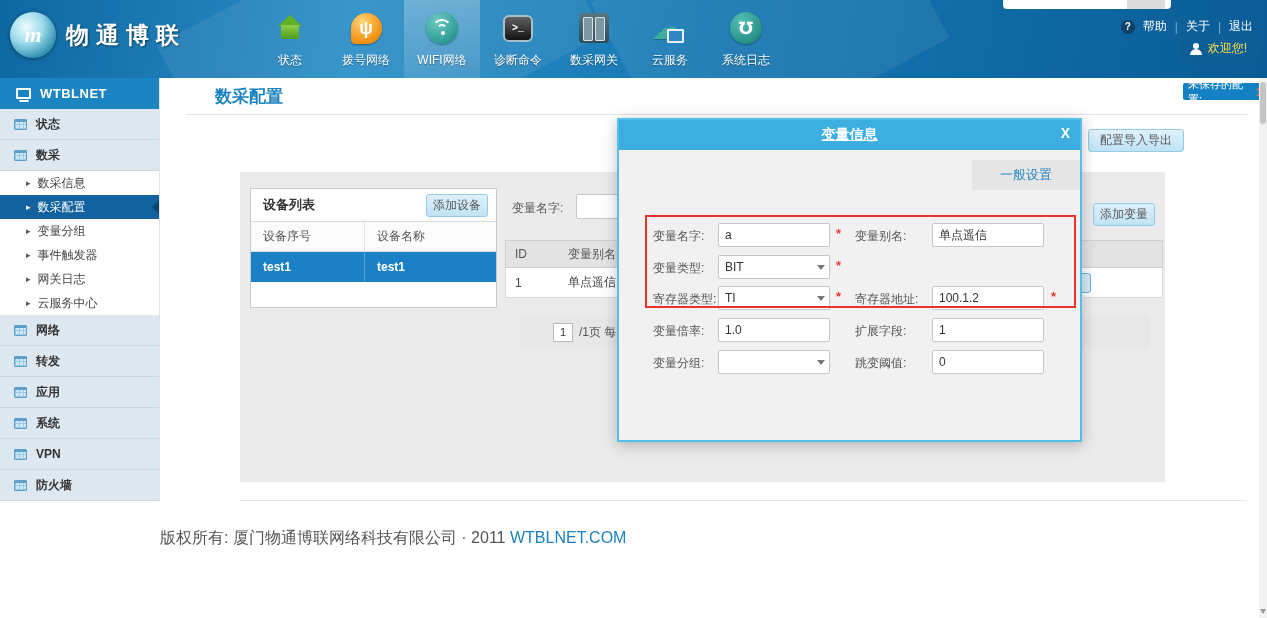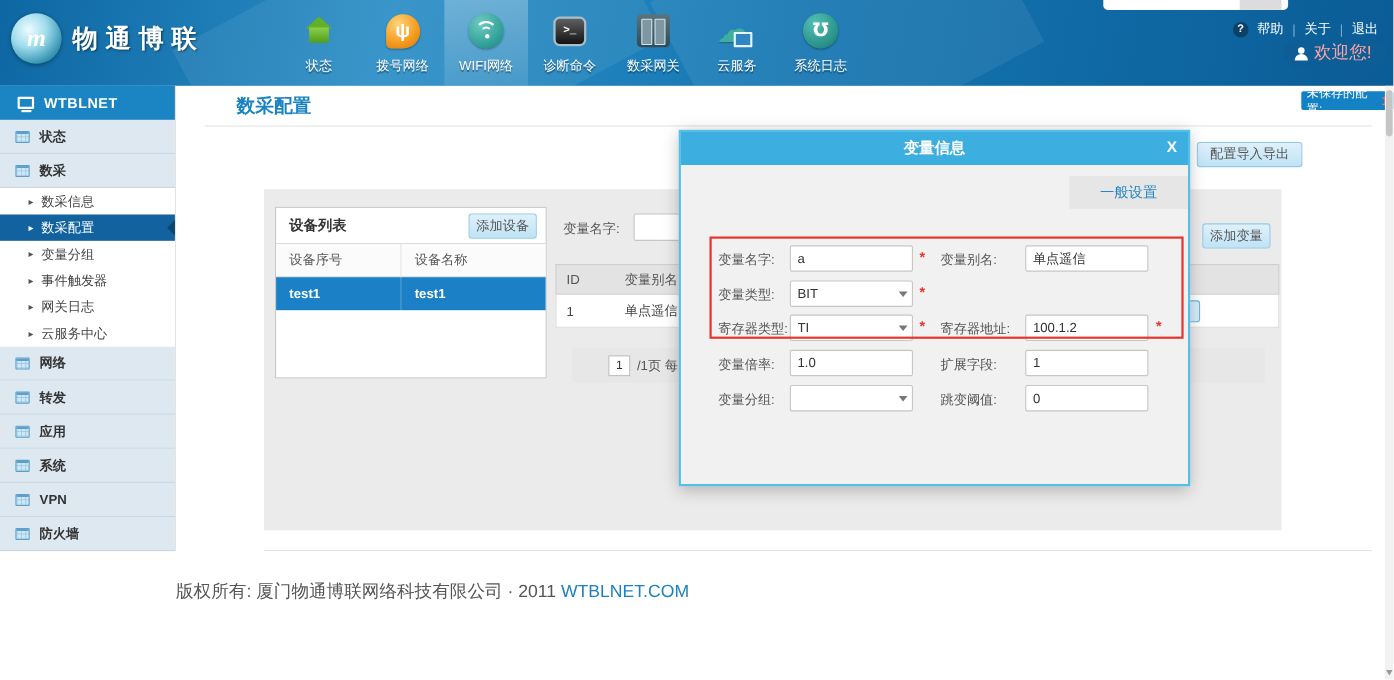--- a/index.html
+++ b/index.html
@@ -65,21 +65,21 @@
   
   .cut-input{position:absolute;left:1003px;top:0;width:168px;height:9px;background:#fff;
     border-radius:0 0 4px 4px;}
   .cut-input .seg{position:absolute;right:6px;top:0;width:38px;height:9px;background:#dcdcdc;}
   .top-links{position:absolute;right:14px;top:18px;display:flex;align-items:center;gap:8px;
     color:#fff;font-size:12px;}
   .q-ico{width:14px;height:14px;border-radius:50%;background:#0c4066;color:#fff;font-size:10px;
     font-weight:700;display:inline-flex;align-items:center;justify-content:center;}
   .tl-sep{color:rgba(255,255,255,.45);}
   .welcome{position:absolute;right:6px;top:37px;height:23px;padding:0 14px 0 10px;border-radius:12px;
-    background:#0d5d96;display:flex;align-items:center;gap:6px;color:#fca5a5;font-size:16px;}
+    background:#0d5d96;display:flex;align-items:center;gap:6px;color:#fde047;font-size:12px;}
   .person{position:relative;width:12px;height:12px;}
   .person::before{content:"";position:absolute;left:3px;top:0;width:6px;height:6px;border-radius:50%;background:#fff;}
   .person::after{content:"";position:absolute;left:0;top:6px;width:12px;height:6px;border-radius:6px 6px 0 0;background:#fff;}
 
   
   .sidebar{position:absolute;left:0;top:78px;width:160px;border-right:1px solid #e3e3e3;}
   .sb-head{height:31px;background:#1b84c3;color:#fff;display:flex;align-items:center;gap:9px;
     padding-left:16px;font-size:13px;font-weight:700;letter-spacing:.5px;}
   .mon-ic{width:15px;height:11px;border:2px solid #fff;border-radius:1px;position:relative;}
   .mon-ic::after{content:"";position:absolute;left:50%;transform:translateX(-50%);bottom:-5px;
@@ -103,21 +103,21 @@
   .hr1{position:absolute;left:186px;top:114px;width:1061px;height:1px;background:#e4e4e4;}
   .hr2{position:absolute;left:240px;top:500px;width:1007px;height:1px;background:#e4e4e4;}
   .unsaved{position:absolute;left:1183px;top:83px;height:17px;padding:0 5px;background:#1581c5;
     border-radius:2px;color:#fff;font-size:11px;display:flex;align-items:center;gap:3px;}
   .unsaved .cnt{color:#ff6a5a;font-weight:700;}
   .btn-light{background:linear-gradient(#dff1fb,#bfe3f5);border:1px solid #93cbe8;border-radius:3px;
     color:#555;font-size:12px;display:flex;align-items:center;justify-content:center;cursor:pointer;}
   .ie-btn{position:absolute;left:1088px;top:129px;width:96px;height:23px;}
   .gray-panel{position:absolute;left:240px;top:172px;width:925px;height:310px;background:#ebebeb;}
 
-  .device-panel{position:absolute;left:250px;top:188px;width:247px;height:156px;background:#fff;
+  .device-panel{position:absolute;left:250px;top:188px;width:247px;height:120px;background:#fff;
     border:1px solid #c9c9c9;text-align:center;}
   .dp-head{height:33px;display:flex;align-items:center;justify-content:space-between;
     padding:0 8px 0 12px;border-bottom:1px solid #d9d9d9;}
   .dp-title{font-size:13px;font-weight:700;color:#333;}
   .dp-add{width:62px;height:23px;}
   .dp-cols{height:30px;display:flex;align-items:center;background:#fbfbfb;border-bottom:1px solid #ddd;
     font-size:12px;color:#555;}
   .dp-col1{width:114px;padding-left:12px;border-right:1px solid #e4e4e4;height:30px;display:flex;align-items:center;}
   .dp-col2{padding-left:12px;}
   .dp-row{height:30px;display:flex;align-items:center;background:#1b80c5;color:#fff;font-size:12px;
@@ -140,21 +140,21 @@
     display:flex;align-items:center;justify-content:center;font-size:11px;color:#333;}
   .pg-suffix{margin-left:6px;}
 
   .footer{position:absolute;left:160px;right:0;top:528px;text-align:left;font-size:16px;color:#555;}
   .footer a{color:#1a82c0;text-decoration:none;}
 
   
   .modal{position:absolute;left:617px;top:118px;width:465px;height:324px;background:#f1f1f1;
     border:2px solid #54c0ea;box-shadow:0 3px 14px rgba(0,0,0,.25);z-index:50;}
   .m-head{position:absolute;left:0;top:0;right:0;height:30px;background:#3caee0;color:#fff;
-    font-size:14px;font-weight:700;display:flex;align-items:center;justify-content:center;}
+    font-size:14px;font-weight:700;display:flex;align-items:center;justify-content:center;text-decoration:underline;}
   .m-close{position:absolute;right:10px;top:5px;color:#fff;font-size:14px;font-weight:700;cursor:pointer;}
   .m-tabs{position:absolute;left:0;top:40px;width:100%;display:flex;justify-content:flex-end;gap:12px;}
   .m-tab{height:30px;line-height:30px;text-align:center;font-size:13px;color:#2a86c2;cursor:pointer;}
   .m-tab.general{width:108px;background:#e6e6e6;}
   .m-tab.advanced{width:112px;background:#fff;}
   .redbox{position:absolute;left:26px;top:95px;width:431px;height:93px;border:2px solid #e8352c;
     z-index:3;pointer-events:none;}
   .f-label{position:absolute;font-size:12px;color:#555;}
   .f-input{position:absolute;width:112px;height:24px;background:#fff;border:1px solid #c6c6c6;
     border-radius:2px;font-size:12px;color:#333;display:flex;align-items:center;

